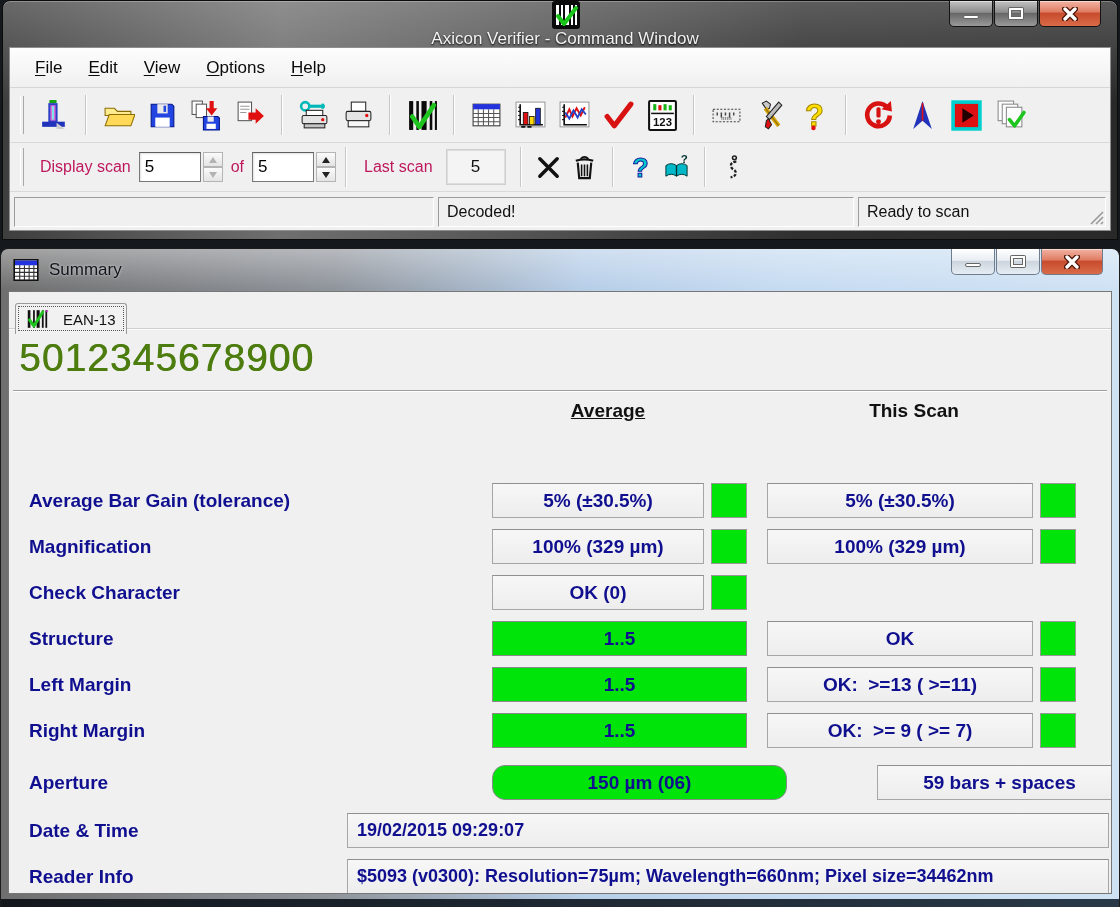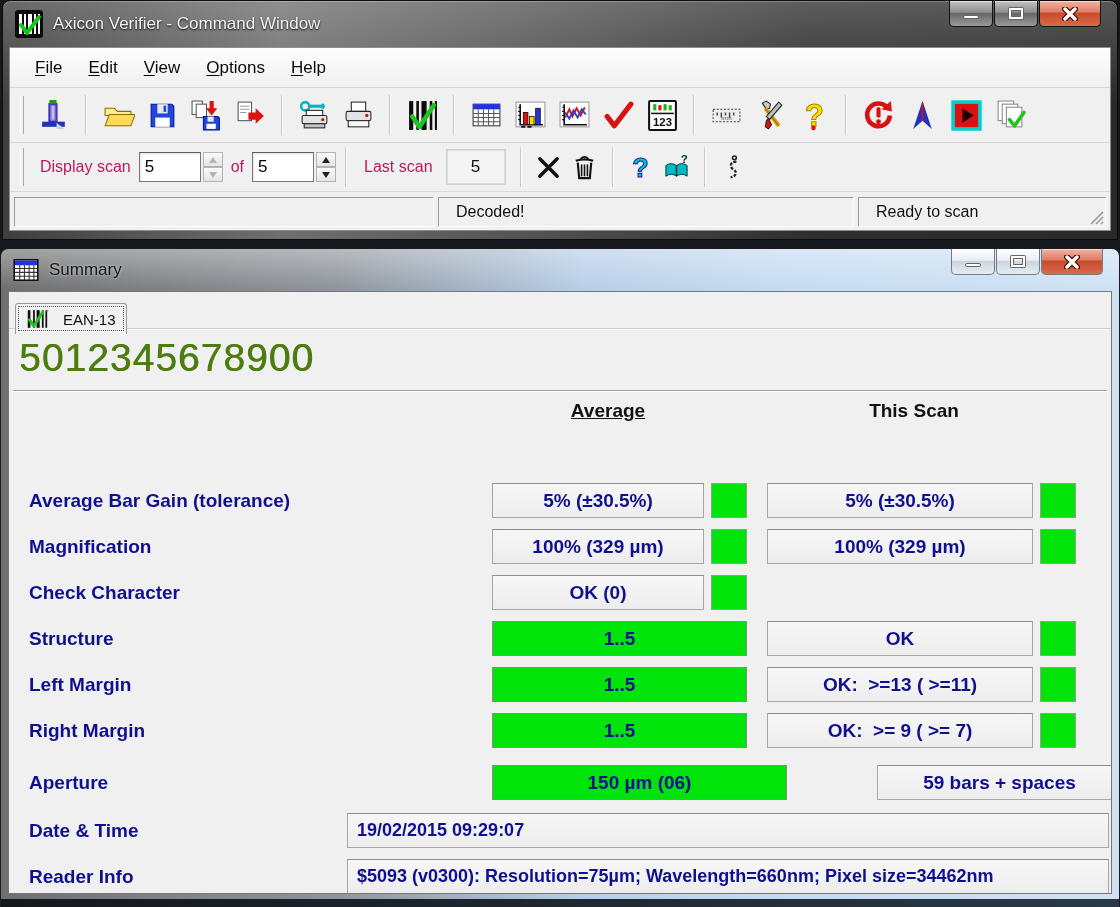--- a/index.html
+++ b/index.html
@@ -7,21 +7,21 @@
   html,body{width:1120px;height:907px;overflow:hidden;}
   body{background:#15181c; font-family:"Liberation Sans",sans-serif; position:relative;}
 
   
   .cmd-window{position:absolute;left:2px;top:0;width:1116px;height:240px;
     border:1px solid #0c0c0c;border-radius:8px 8px 0 0;
     background:
       linear-gradient(180deg, rgba(255,255,255,.22), rgba(255,255,255,0) 42%),
       linear-gradient(90deg,#3e3e3e,#6f6f6f 25%,#565656 45%,#2f2f2f 72%,#292929);
     box-shadow: inset 0 1px 0 rgba(255,255,255,.25);}
-  .titlebar{position:absolute;left:0;top:0;right:0;height:46px;display:flex;align-items:center;}
+  .titlebar{position:absolute;left:0;top:0;right:0;height:46px;display:flex;align-items:center;flex-direction:column;}
   .app-icon{margin-left:12px;display:flex;}
   .cmd-title{color:#f3f3f3;font-size:17px;margin-left:10px;text-shadow:0 1px 2px #000;}
   .winbtns{position:absolute;right:16px;top:0;display:flex;}
   .wbtn{height:26px;border:1px solid #141414;border-top:none;border-radius:0 0 5px 5px;
     display:flex;align-items:center;justify-content:center;margin-left:1px;
     background:linear-gradient(#c2c2c2,#8d8d8d 45%,#676767 50%,#9a9a9a);
     box-shadow:inset 0 1px 0 rgba(255,255,255,.5);}
   .wbtn.min,.wbtn.max{width:44px;}
   .wbtn.close{width:62px;background:linear-gradient(#f2b3a2,#e07f66 42%,#c84c2e 50%,#d96b49);}
   .g-min{width:16px;height:4px;background:#fff;border:1px solid #666;border-radius:2px;margin-top:6px;}
@@ -53,21 +53,21 @@
     display:flex;align-items:center;justify-content:center;}
   .arr-up{width:0;height:0;border-left:4px solid transparent;border-right:4px solid transparent;border-bottom:6px solid #222;}
   .arr-dn{width:0;height:0;border-left:4px solid transparent;border-right:4px solid transparent;border-top:6px solid #222;}
   .spin.dis .arr-up{border-bottom-color:#b3b3b3;}
   .spin.dis .arr-dn{border-top-color:#b3b3b3;}
   .flatbox{width:58px;height:34px;background:#f4f4f4;border:1px solid #dddddd;box-shadow:0 0 0 1px #cfcfcf;
     display:flex;align-items:center;justify-content:center;font-size:17px;color:#101010;margin:0 6px;}
 
   .statusbar{position:absolute;left:0;right:0;bottom:0;height:36px;display:flex;gap:4px;padding:3px 4px;background:#f0f0f0;}
   .spanel{border:1px solid;border-color:#9c9c9c #ffffff #ffffff #9c9c9c;background:#f0f0f0;
-    display:flex;align-items:center;font-size:16px;color:#101010;padding:0 17px;}
+    display:flex;align-items:center;font-size:16px;color:#101010;padding:0 8px;}
   .spanel.p1{flex:0 0 420px;}
   .spanel.p2{flex:0 0 416px;}
   .spanel.p3{flex:1;position:relative;}
   .gripsvg{position:absolute;right:1px;bottom:1px;}
 
   
   .sum-window{position:absolute;left:0;top:248px;width:1120px;height:659px;
     border:1px solid #1c1c1c;border-bottom:none;border-radius:8px 8px 0 0;
     background:
       linear-gradient(180deg, rgba(255,255,255,.35), rgba(255,255,255,0) 40px),
@@ -97,21 +97,21 @@
   .vbox,.gbar{position:absolute;top:5px;height:35px;display:flex;align-items:center;justify-content:center;
     font-size:19px;font-weight:bold;color:var(--navy);white-space:pre;}
   .vbox{background:linear-gradient(#f7f7f7,#ededed);border:1px solid #a6a6a6;border-top-color:#8f8f8f;}
   .gbar{background:var(--green);border:1px solid #8a8a8a;}
   .gsq{position:absolute;top:5px;height:35px;width:36px;background:var(--green);border:1px solid #999;}
   .avgbox{left:483px;width:212px;}
   .avgsq{left:702px;}
   .scanbox{left:758px;width:266px;}
   .scansq{left:1031px;}
   .avgbar{left:483px;width:255px;}
-  .apbar{left:483px;width:295px;}
+  .apbar{left:483px;width:295px;border-radius:13px;}
   .apinfo{left:868px;width:245px;}
   .widebox{left:338px;right:2px;justify-content:flex-start;padding-left:9px;font-size:18px;overflow:hidden;}
 </style>
 </head>
 <body>
 
 <div class="cmd-window">
   <div class="titlebar">
     <span class="app-icon">
       <svg width="28" height="28" viewBox="0 0 28 28">

